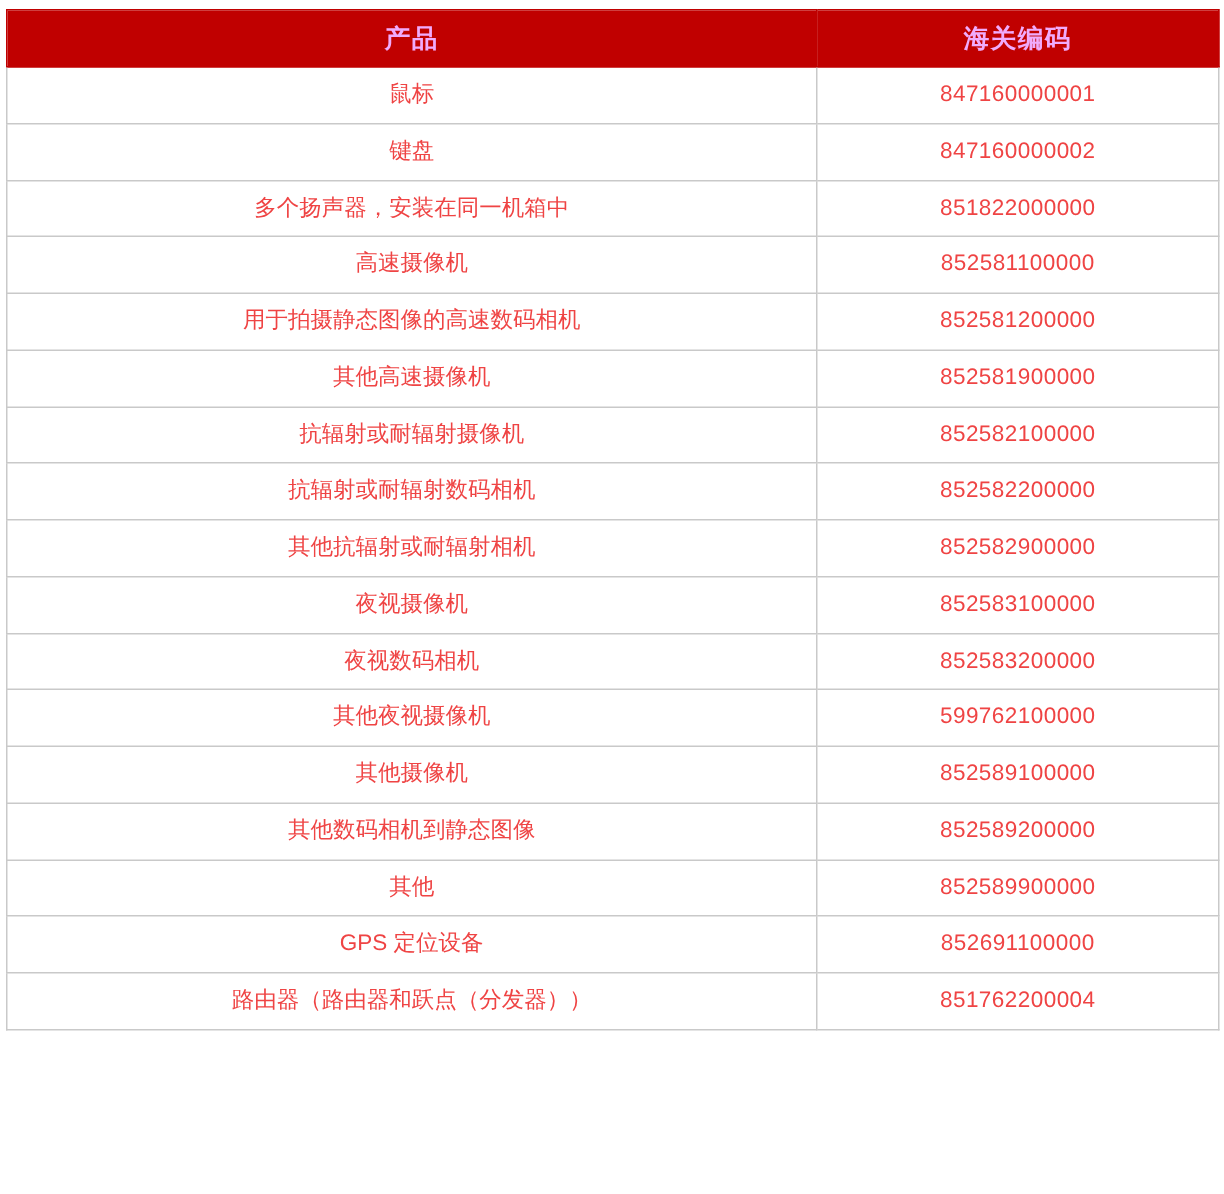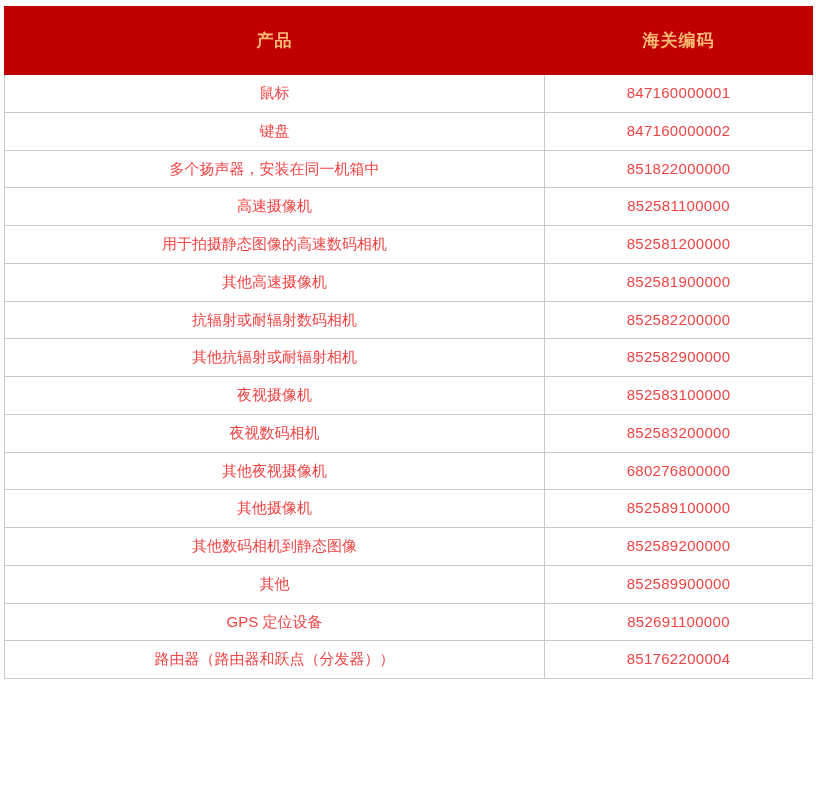--- a/index.html
+++ b/index.html
@@ -22,25 +22,25 @@
     border-collapse: collapse;
     table-layout: fixed;
     width: 808px;
     margin: 0;
   }
   table.hs-table col.col-product { width: 540px; }
   table.hs-table col.col-code { width: 268px; }
 
   table.hs-table th {
     background: #c00000;
-    color: #fdba74;
+    color: #f0abfc;
     font-weight: bold;
     font-size: 17px;
     text-align: center;
-    padding: 22px 4px;
+    padding: 7px 4px;
     border: 1px solid #c00000;
     letter-spacing: 1px;
   }
   table.hs-table th.th-code {
     border-left: 1px solid #ffffff;
     margin-top: 27px;
   }
   table.hs-table td {
     border: 1px solid #c9c9c9;
     text-align: center;
@@ -89,38 +89,42 @@
         </tr>
         <tr>
           <td class="product-cell">用于拍摄静态图像的高速数码相机</td>
           <td class="code-cell">852581200000</td>
         </tr>
         <tr>
           <td class="product-cell">其他高速摄像机</td>
           <td class="code-cell">852581900000</td>
         </tr>
         <tr>
+          <td class="product-cell">抗辐射或耐辐射摄像机</td>
+          <td class="code-cell">852582100000</td>
+        </tr>
+        <tr>
           <td class="product-cell">抗辐射或耐辐射数码相机</td>
           <td class="code-cell">852582200000</td>
         </tr>
         <tr>
           <td class="product-cell">其他抗辐射或耐辐射相机</td>
           <td class="code-cell">852582900000</td>
         </tr>
         <tr>
           <td class="product-cell">夜视摄像机</td>
           <td class="code-cell">852583100000</td>
         </tr>
         <tr>
           <td class="product-cell">夜视数码相机</td>
           <td class="code-cell">852583200000</td>
         </tr>
         <tr>
           <td class="product-cell">其他夜视摄像机</td>
-          <td class="code-cell">680276800000</td>
+          <td class="code-cell">599762100000</td>
         </tr>
         <tr>
           <td class="product-cell">其他摄像机</td>
           <td class="code-cell">852589100000</td>
         </tr>
         <tr>
           <td class="product-cell">其他数码相机到静态图像</td>
           <td class="code-cell">852589200000</td>
         </tr>
         <tr>

